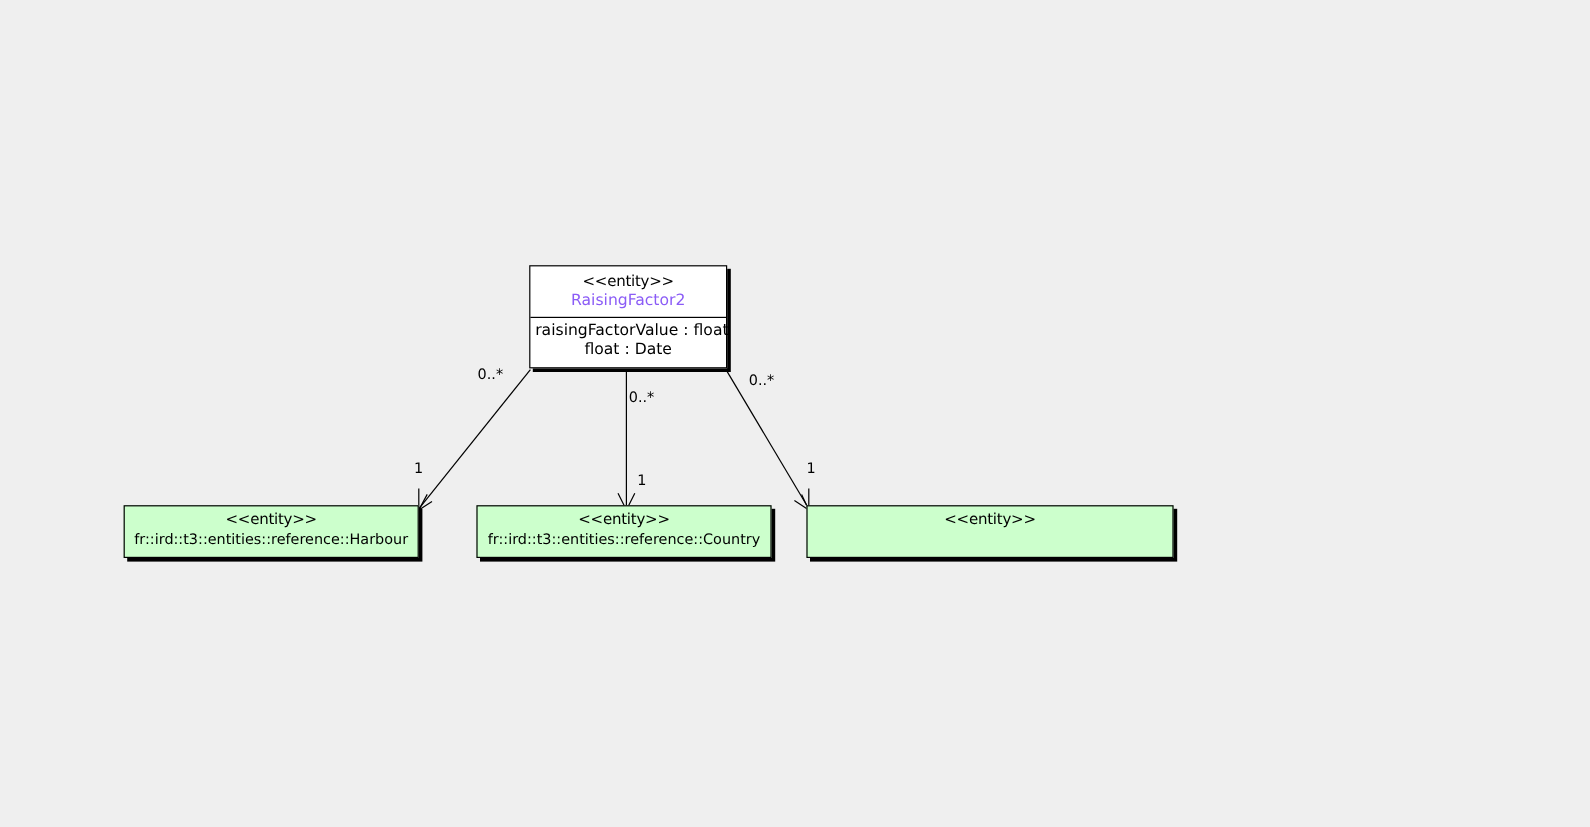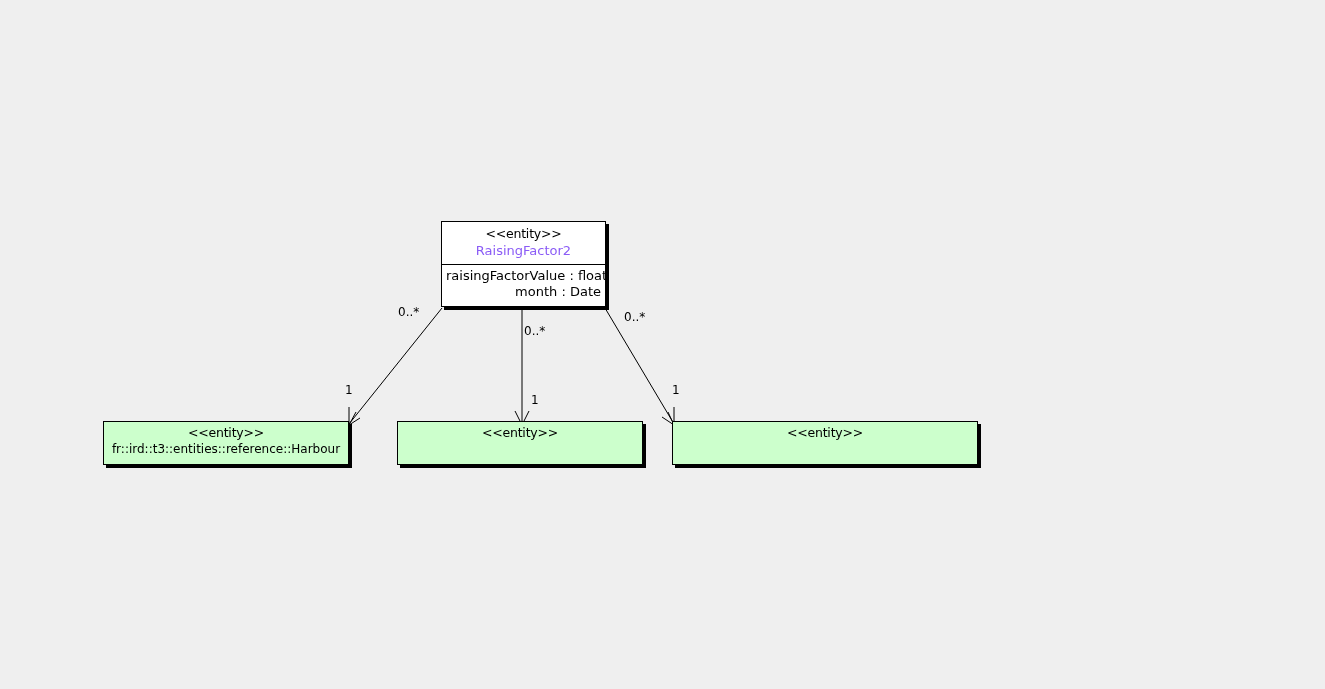--- a/index.html
+++ b/index.html
@@ -53,21 +53,21 @@
     color: #000;
     letter-spacing: -0.2px;
   }
   .uml-class .cls-name {
     font-size: 13px;
     line-height: 17px;
     color: #8b5cf6;
   }
   .uml-class .attributes {
     padding: 3px 4px 4px 4px;
-    text-align: right;
+    text-align: center;
   }
   .uml-class .attr {
     font-size: 13px;
     line-height: 16px;
     color: #000;
     white-space: nowrap;
   }
 
   
   .entity-box {
@@ -123,31 +123,32 @@
     <line x1="674" y1="407" x2="674" y2="425" stroke="#000000" stroke-width="1"></line>
   </svg>
 
   <div class="uml-class" style="left:441px; top:221px; width:165px; height:86px;">
     <div class="header">
       <div class="stereotype">&lt;&lt;entity&gt;&gt;</div>
       <div class="cls-name">RaisingFactor2</div>
     </div>
     <div class="attributes">
       <div class="attr">raisingFactorValue : float</div>
-      <div class="attr">month : Date</div>
+      <div class="attr">float : Date</div>
     </div>
   </div>
 
   <div class="entity-box" style="left:103px; top:421px; width:246px; height:44px;">
     <div class="stereotype">&lt;&lt;entity&gt;&gt;</div>
     <div class="ent-name">fr::ird::t3::entities::reference::Harbour</div>
   </div>
 
   <div class="entity-box" style="left:397px; top:421px; width:246px; height:44px;">
     <div class="stereotype">&lt;&lt;entity&gt;&gt;</div>
+    <div class="ent-name">fr::ird::t3::entities::reference::Country</div>
   </div>
 
   <div class="entity-box" style="left:672px; top:421px; width:306px; height:44px;">
     <div class="stereotype">&lt;&lt;entity&gt;&gt;</div>
   </div>
 
   <div class="mult" style="left:398px; top:305px;">0..*</div>
   <div class="mult" style="left:345px; top:383px;">1</div>
 
   <div class="mult" style="left:524px; top:324px;">0..*</div>

